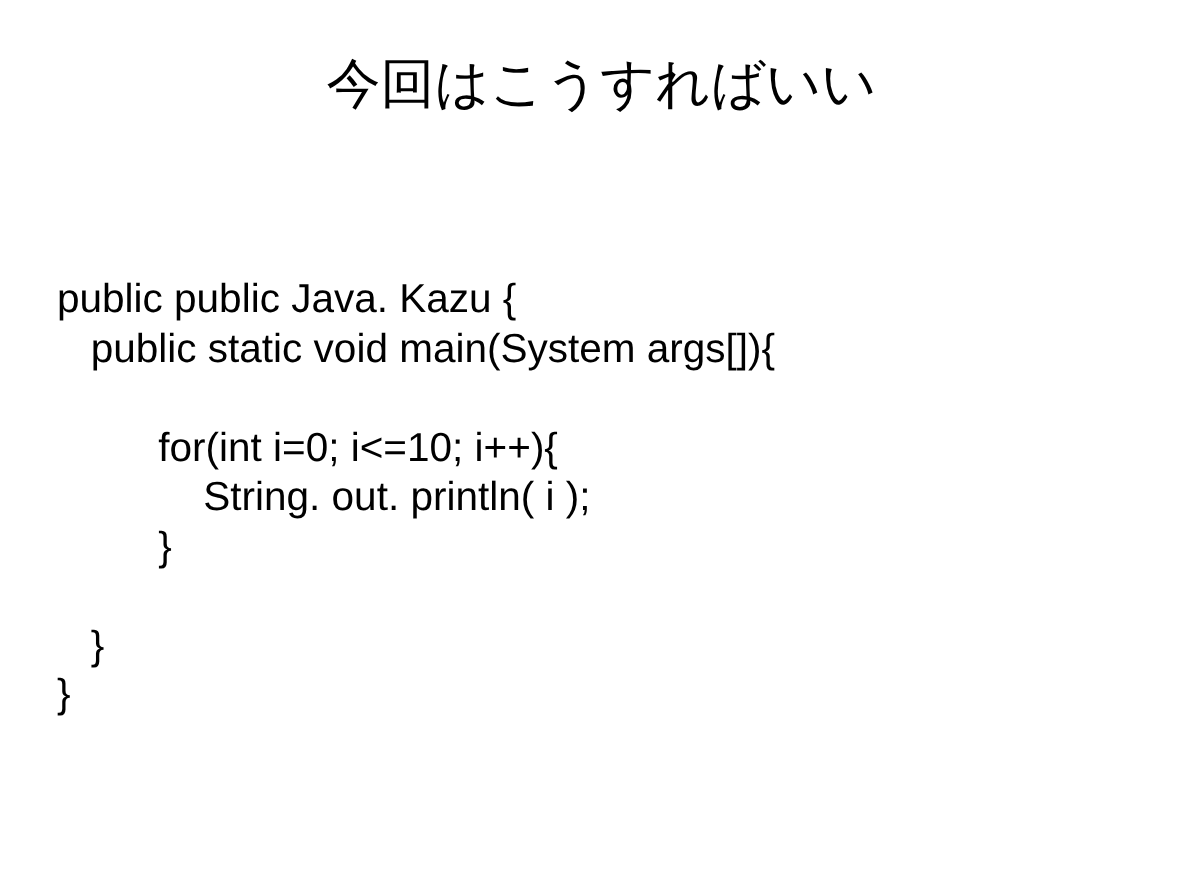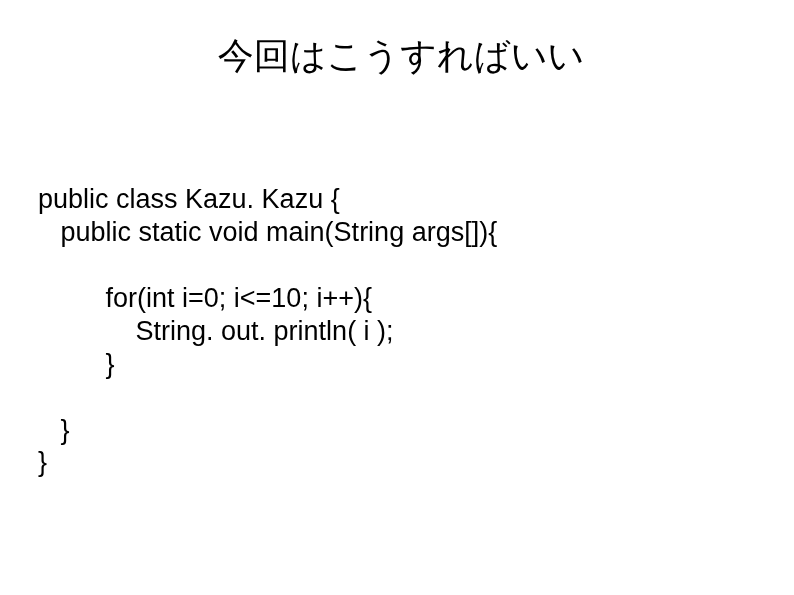--- a/index.html
+++ b/index.html
@@ -36,22 +36,22 @@
     line-height: 1.22;
     white-space: pre;
   }
 </style>
 </head>
 <body>
 
 <div class="slide">
   <div class="title">今回はこうすればいい</div>
   <div class="body">
-<span>public class Kazu. Kazu {</span>
-<span>   public static void main(String args[]){</span>
+<span>public public Java. Kazu {</span>
+<span>   public static void main(System args[]){</span>
 <span></span>
 <span>         for(int i=0; i&lt;=10; i++){</span>
 <span>             String. out. println( i );</span>
 <span>         }</span>
 <span></span>
 <span>   }</span>
 <span>}</span></div>
 </div>
 
 </body></html>

